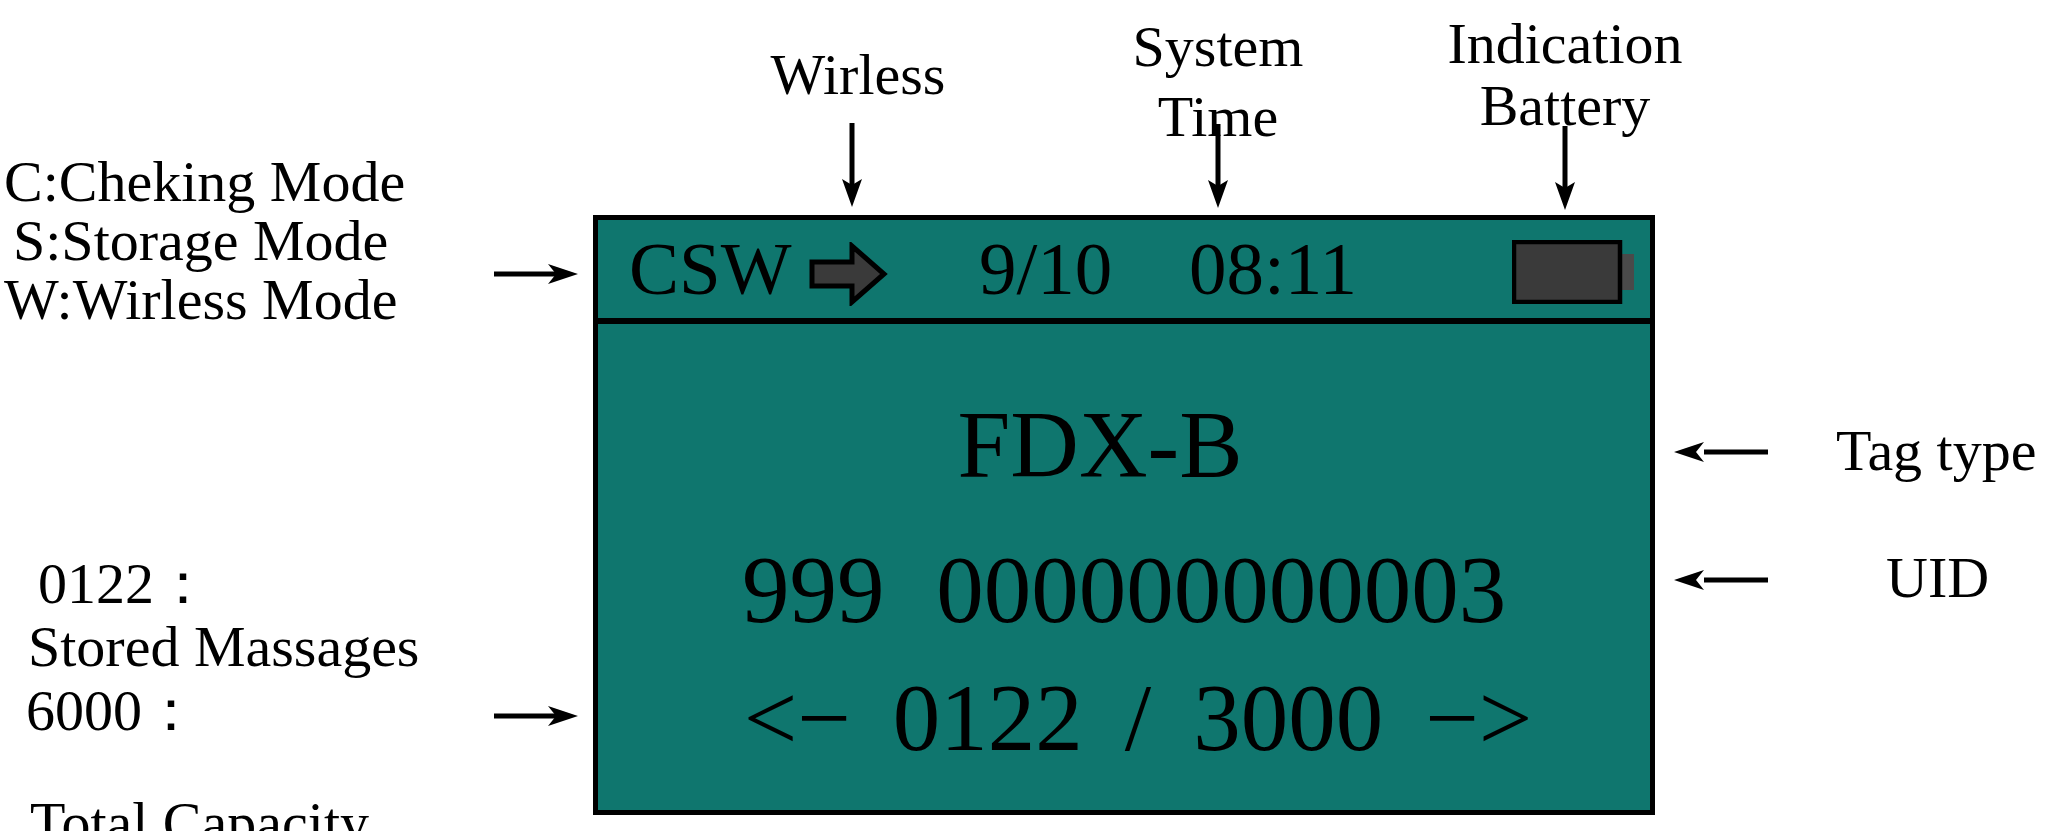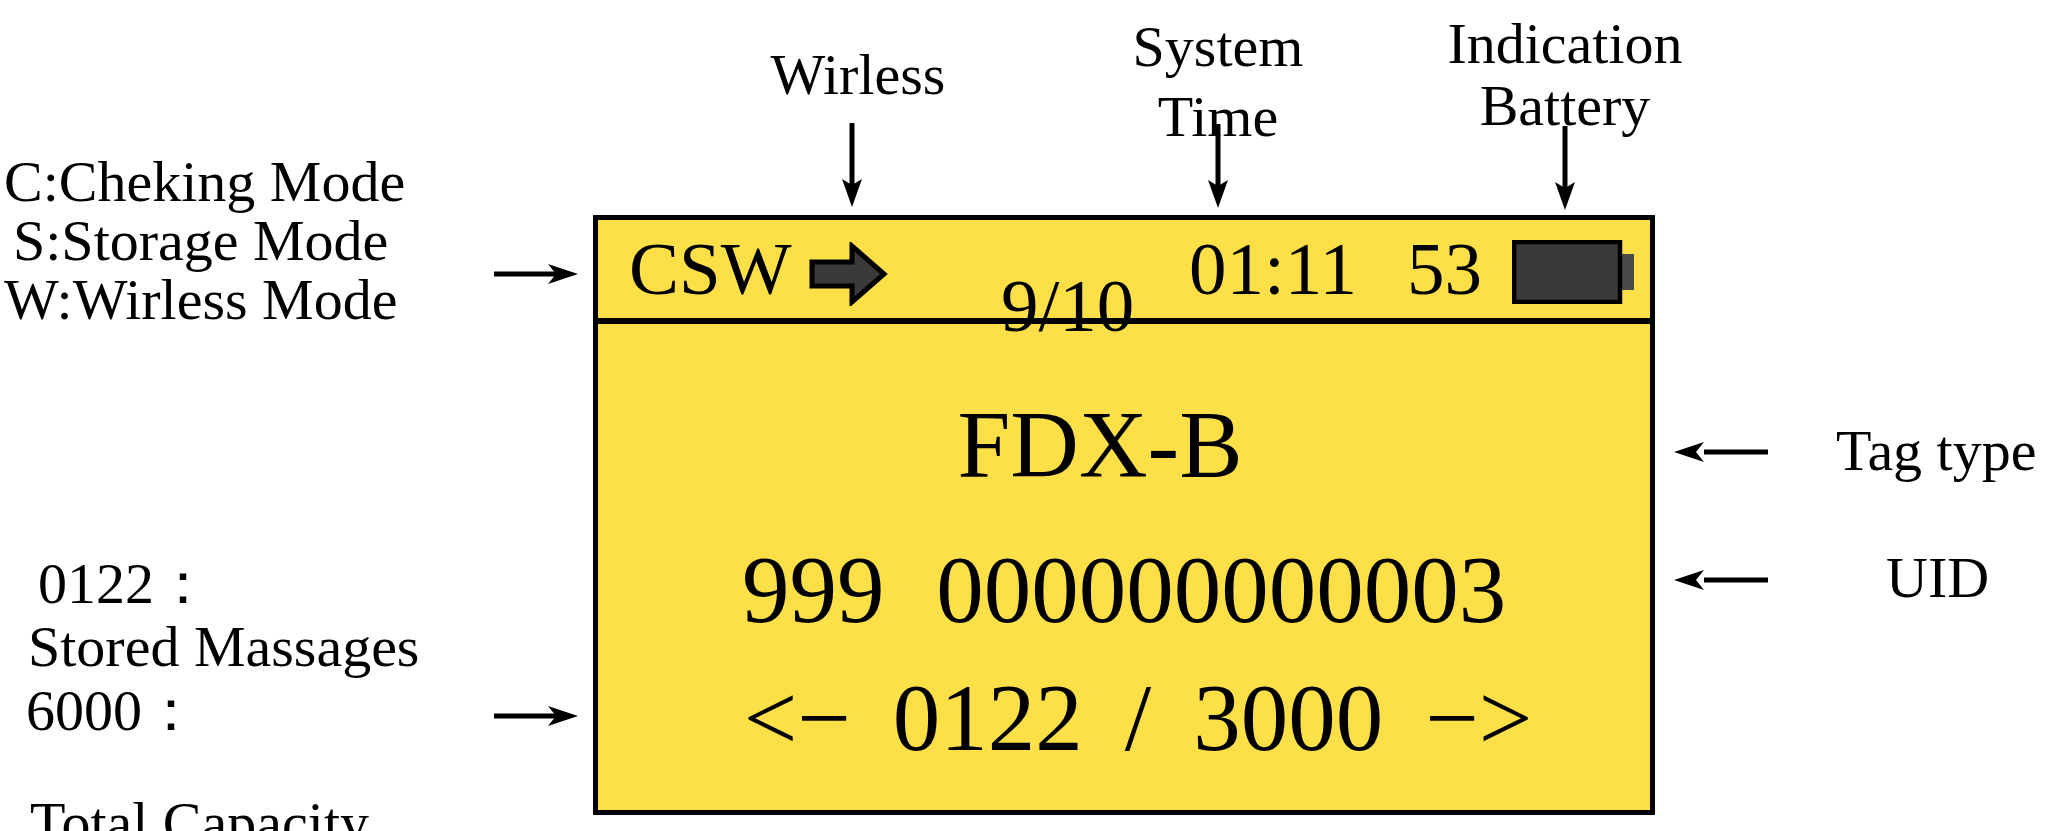--- a/index.html
+++ b/index.html
@@ -8,21 +8,21 @@
   .abs{position:absolute;}
   
   .callout{font-weight:normal;font-size:58px;line-height:62px;white-space:nowrap;}
   .center{text-align:center;}
   
   svg.arrow{display:block;}
   svg.arrow line{stroke:#000;stroke-width:5;}
   svg.arrow polygon{fill:#000;}
   
   .screen{left:593px;top:215px;width:1062px;height:600px;border:5px solid #000;
-          box-sizing:border-box;background:#fde047;}
+          box-sizing:border-box;background:#0f766e;}
   .divider{left:0;top:98px;width:100%;height:6px;background:#000;}
   .status-item{top:0;height:98px;line-height:98px;font-size:75px;white-space:nowrap;}
   .screen-line{width:100%;text-align:center;font-size:95px;line-height:95px;white-space:nowrap;}
   .tagline{top:178px;transform:translateX(-24px);}
   .uidline{top:323px;word-spacing:28px;}
   .ctrline{top:451px;transform:translateX(14px);}
   .ctr-gap{margin-right:42px;}
   
   .mode-legend{left:4px;top:152px;}
   .mode-legend div{line-height:59px;}
@@ -80,25 +80,24 @@
 </svg>
 
 <div class="abs screen">
 
   <div class="abs status-item" style="left:31px;">CSW</div>
 
   <svg class="abs" style="left:210px;top:22px;" width="80" height="64" viewBox="0 0 80 64">
     <polygon points="4,20 44,20 44,4 76,32 44,60 44,44 4,44" stroke="#000" stroke-width="5" stroke-linejoin="miter" fill="#3a3a3a"></polygon>
   </svg>
 
-  <div class="abs status-item" style="left:403px;margin-top:37px;">9/10</div>
+  <div class="abs status-item" style="left:381px;">9/10</div>
 
-  <div class="abs status-item" style="left:591px;">01:11</div>
+  <div class="abs status-item" style="left:591px;">08:11</div>
 
-  <div class="abs status-item" style="left:809px;">53</div>
 
   <svg class="abs" style="left:914px;top:20px;" width="125" height="64" viewBox="0 0 125 64">
     <rect x="108" y="14" width="14" height="36" fill="#4a4a4a"></rect>
     <rect x="2" y="2" width="106" height="60" stroke="#000" stroke-width="4.5" fill="#3a3a3a"></rect>
   </svg>
 
   <div class="abs divider"></div>
 
   <div class="abs screen-line tagline">FDX-B</div>
 

